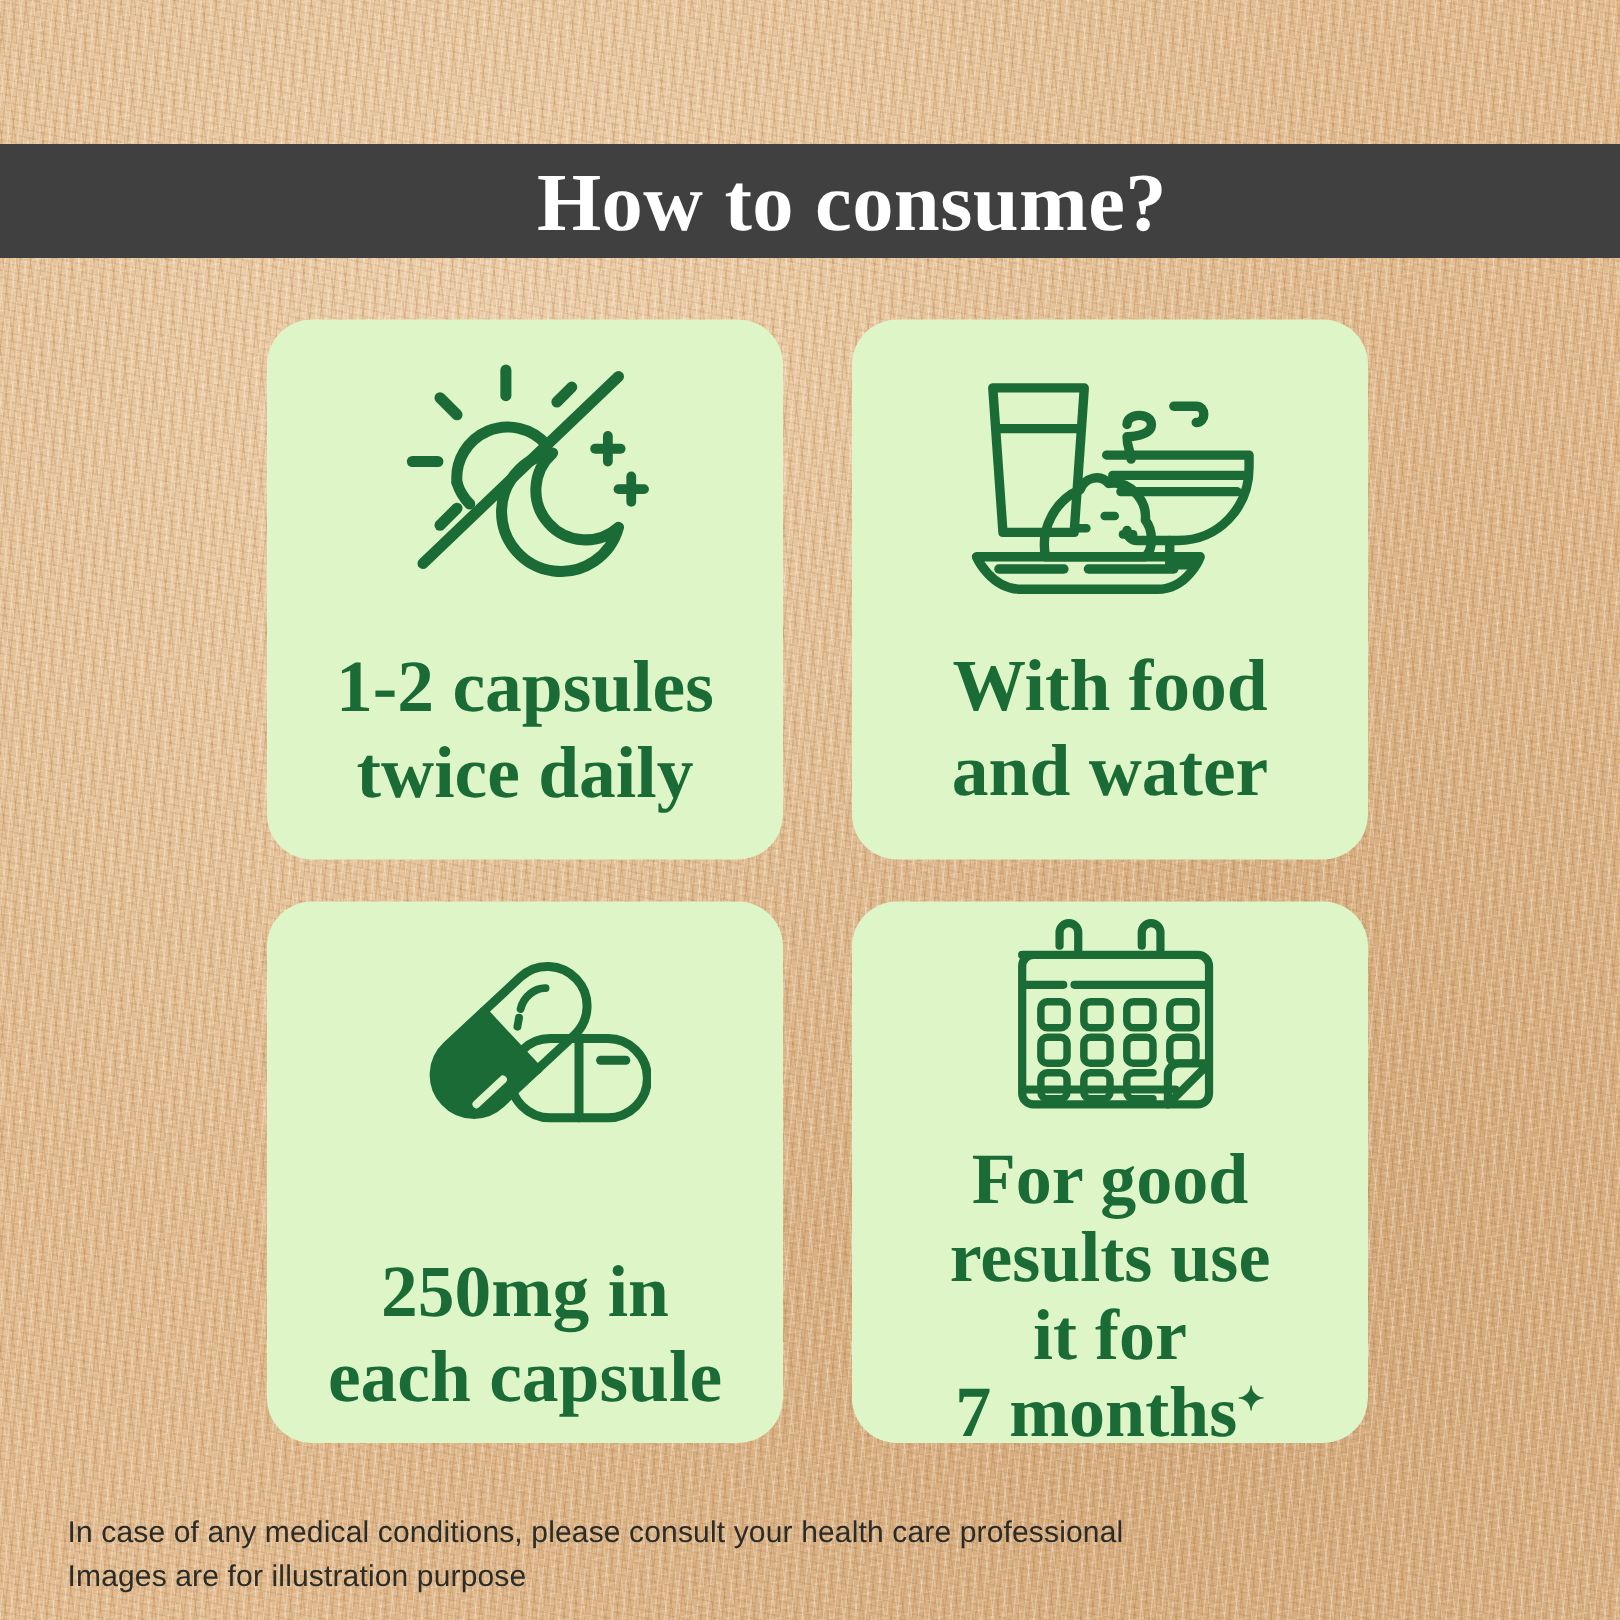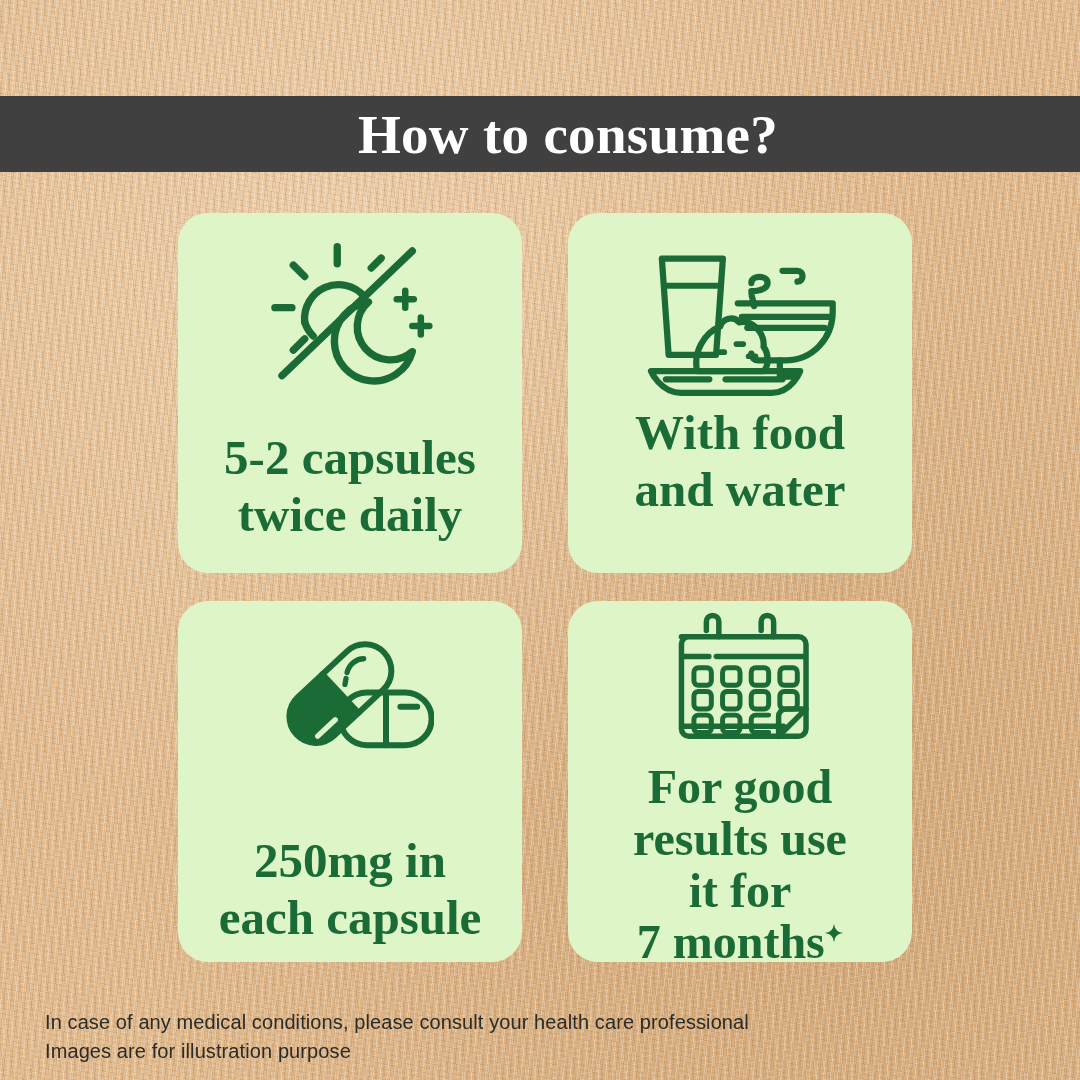--- a/index.html
+++ b/index.html
@@ -109,21 +109,21 @@
     font-size: 22px;
     vertical-align: super;
     line-height: 0;
   }
 
   
   #card-dosage .card-icon     { margin-top: 18px; height: 175px; }
   #card-dosage .card-text     { margin-top: 24px; }
 
   #card-with-food .card-icon  { margin-top: 24px; height: 168px; }
-  #card-with-food .card-text  { }
+  #card-with-food .card-text  { margin-top: 24px; }
 
   #card-strength .card-icon   { margin-top: 10px; height: 170px; }
   #card-strength .card-text   { margin-top: 52px; }
 
   #card-duration .card-icon   { margin-top: 8px; height: 142px; }
   #card-duration .card-text   { margin-top: 12px; font-size: 48px; line-height: 1.08; }
 
   
   #footer-note {
     position: absolute;
@@ -169,21 +169,21 @@
         <path d="M73 48 A28 28 0 1 0 104 83 A22 22 0 0 1 73 48 Z"></path>
 
         <g stroke-width="4.6">
           <line x1="99" y1="40" x2="99" y2="52"></line>
           <line x1="93" y1="46" x2="105" y2="46"></line>
           <line x1="110" y1="59" x2="110" y2="71"></line>
           <line x1="104" y1="65" x2="116" y2="65"></line>
         </g>
       </svg>
     </div>
-    <div class="card-text">5-2 capsules
+    <div class="card-text">1-2 capsules
 twice daily</div>
   </div>
 
   <div class="info-card" id="card-with-food">
     <div class="card-icon">
       <svg width="205" height="160" viewBox="0 0 150 118" fill="none" stroke="#1b6b36" stroke-width="4.6" stroke-linecap="round" stroke-linejoin="round">
 
         <path d="M17 13 H62 L57 84 H22 Z"></path>
         <line x1="19" y1="33" x2="60" y2="33"></line>
 

